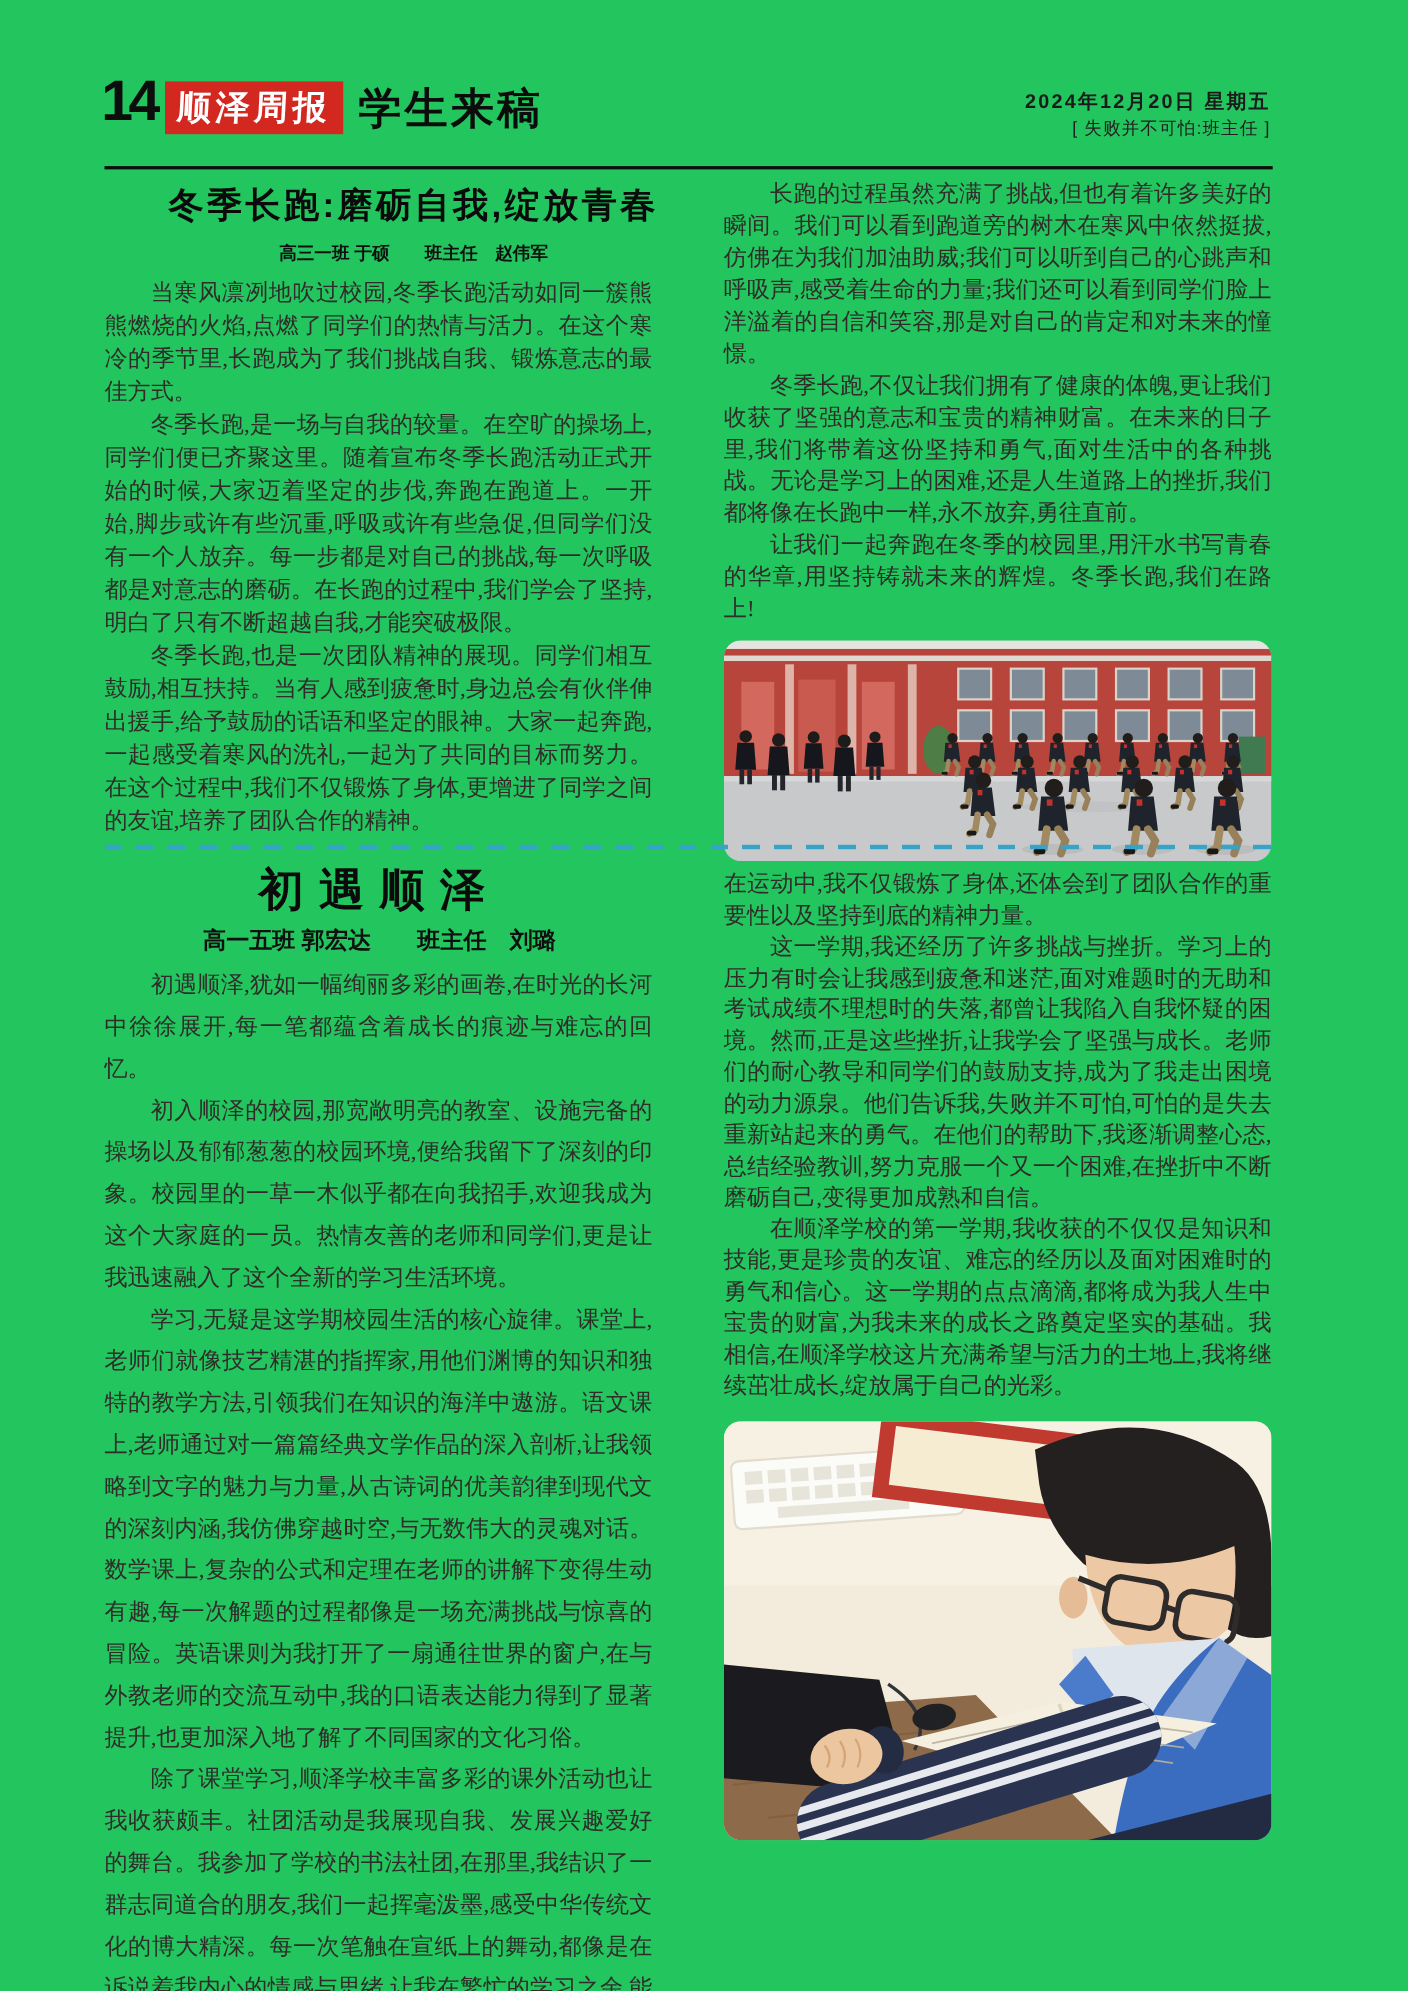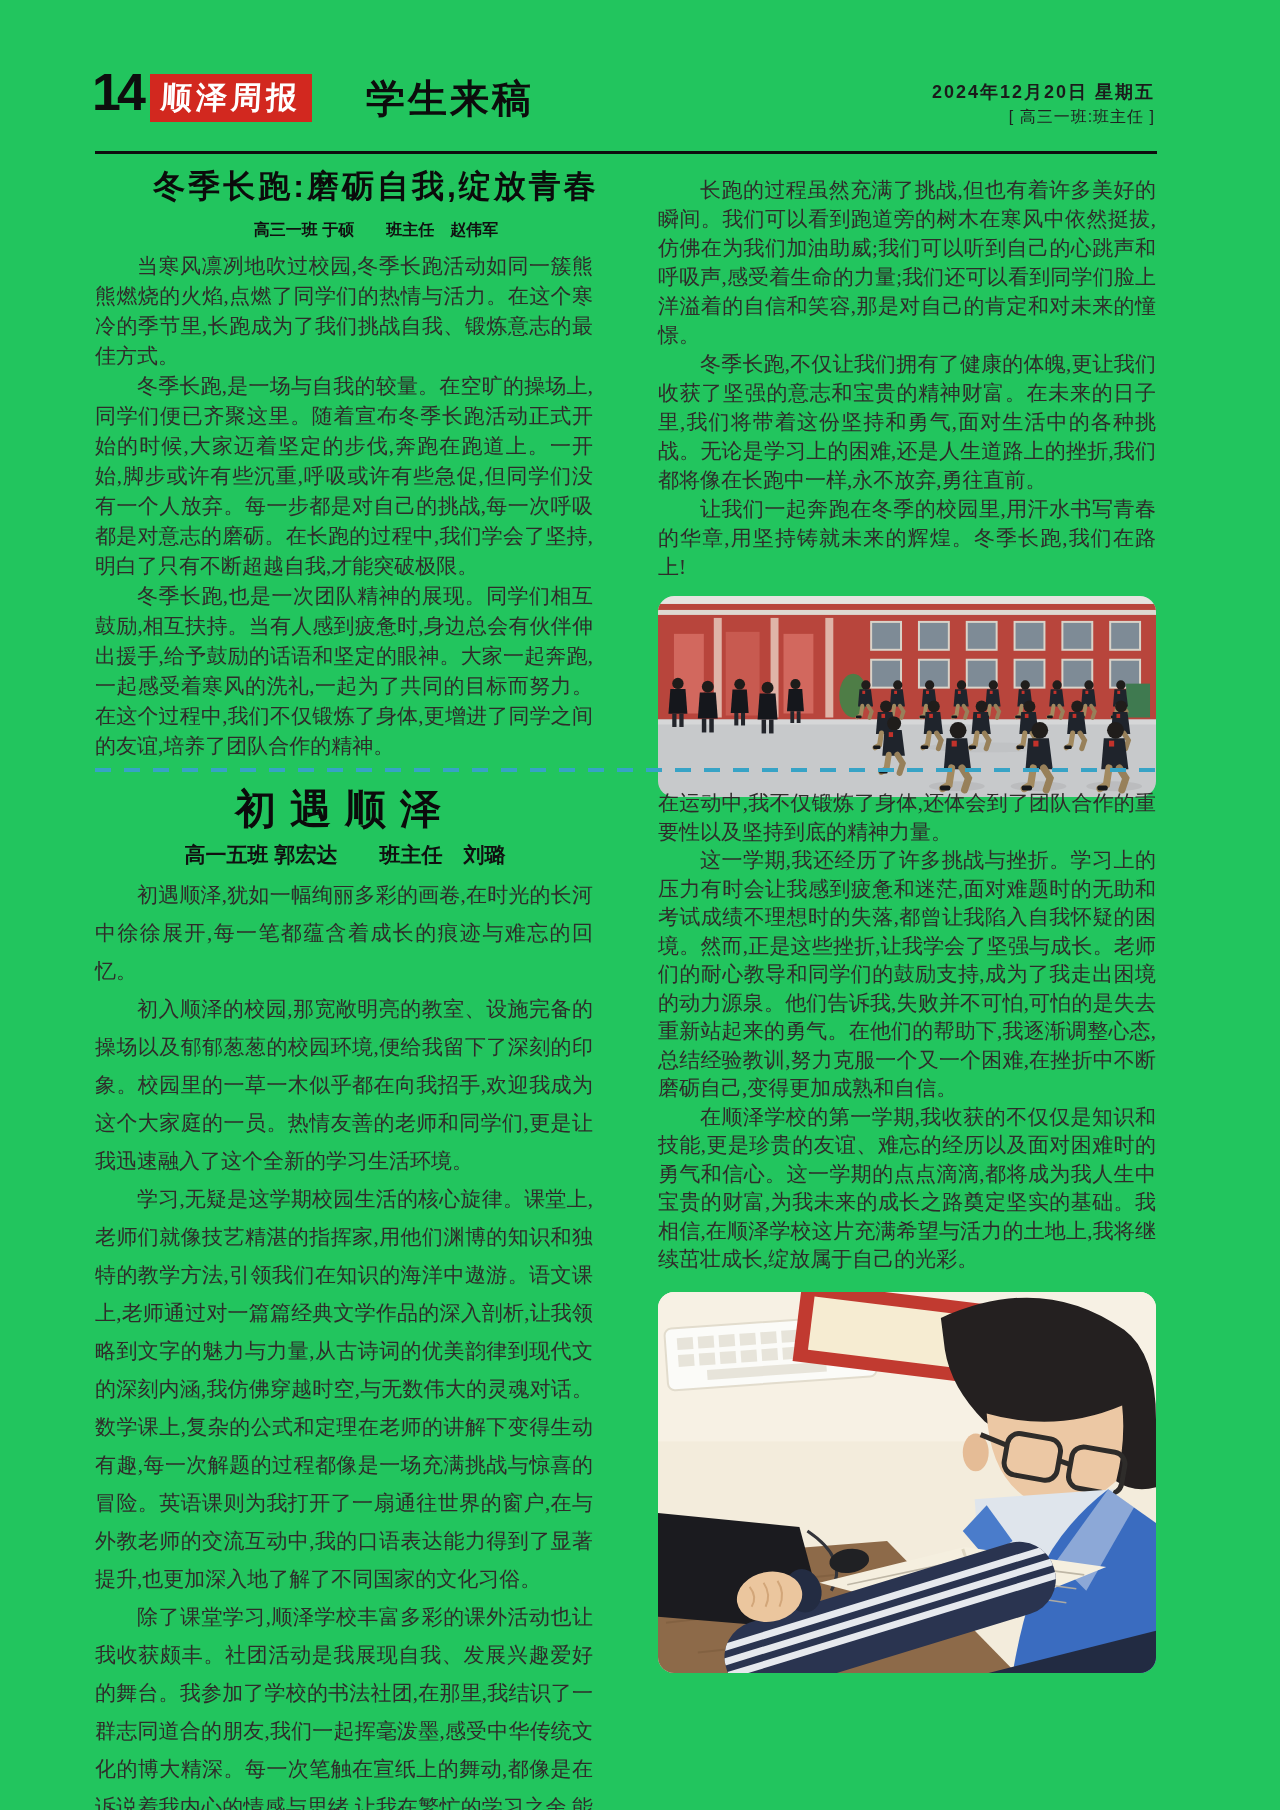--- a/index.html
+++ b/index.html
@@ -9,21 +9,21 @@
   .abs { position:absolute; }
 
   
   .pagenum { left:92px; top:62px; font-family:"Liberation Sans","DejaVu Sans",sans-serif;
              font-weight:bold; font-size:52px; letter-spacing:-4px; color:#0d0d0d; }
   .masthead-box { left:150px; top:74px; width:162px; height:48px; background:#d2281f; }
   .masthead-text { display:block; width:100%; height:100%; color:#ffffff; text-align:center;
              line-height:48px; font-size:31px; font-weight:bold; letter-spacing:4px;
              font-family:"Liberation Serif","DejaVu Serif",serif; transform:skewX(-3deg); }
   .section-title { left:326px; top:72px; font-family:"Liberation Sans","DejaVu Sans",sans-serif;
-             font-weight:bold; font-size:39px; letter-spacing:3px; color:#0c0c0c;margin-left:40px; }
+             font-weight:bold; font-size:39px; letter-spacing:3px; color:#0c0c0c; }
   .hdr-date { left:700px; top:80px; width:455px; text-align:right;
              font-family:"Liberation Sans","DejaVu Sans",sans-serif; font-weight:bold;
              font-size:18px; letter-spacing:2px; color:#1b1b1b; }
   .hdr-mgr  { left:700px; top:107px; width:455px; text-align:right;
              font-family:"Liberation Sans","DejaVu Sans",sans-serif;
              font-size:16px; letter-spacing:1px; color:#202020; }
   .head-rule { left:95px; top:151px; width:1062px; height:3px; background:#0e0e0e; }
 
   
   .a1-title { left:98px; top:165px; width:556px; text-align:center;
@@ -35,21 +35,21 @@
   .a2-title { left:95px; top:782px; width:500px; text-align:center;
              font-family:"Liberation Sans","DejaVu Sans",sans-serif; font-weight:bold;
              font-size:41px; letter-spacing:14px; color:#0b0b0b; white-space:nowrap; }
   .a2-byline { left:95px; top:841px; width:500px; text-align:center;
              font-family:"Liberation Sans","DejaVu Sans",sans-serif; font-weight:bold;
              font-size:21px; color:#101010; }
 
   
   .col { font-size:21px; text-align:justify; color:#2f2c2a; }
   .a1-left  { left:95px;  top:251px; width:498px; line-height:30px; }
-  .a1-right { left:658px; top:162px; width:498px; line-height:29px;margin-top:14px; }
+  .a1-right { left:658px; top:162px; width:498px; line-height:29px; }
   .a2-left  { left:95px;  top:876px; width:498px; line-height:38px; }
   .a2-right { left:658px; top:789px; width:498px; line-height:28.5px; }
   p.par  { text-indent:2em; }
   p.cont { text-indent:0; }
 
   
   .dash-divider { left:95px; top:768px; width:1062px; height:4px;
       background:repeating-linear-gradient(90deg,#37a3c6 0 16px, rgba(0,0,0,0) 16px 29px); }
 
   
@@ -62,21 +62,21 @@
 <body>
 
 <div class="page">
 
   <div class="abs pagenum">14</div>
   <div class="abs masthead-box">
     <span class="masthead-text">顺泽周报</span>
   </div>
   <div class="abs section-title">学生来稿</div>
   <div class="abs hdr-date">2024年12月20日 星期五</div>
-  <div class="abs hdr-mgr">[ 高三一班:班主任 ]</div>
+  <div class="abs hdr-mgr">[ 失败并不可怕:班主任 ]</div>
   <div class="abs head-rule"></div>
 
   <h1 class="abs a1-title">冬季长跑:磨砺自我,绽放青春</h1>
   <div class="abs a1-byline">高三一班 于硕　　班主任　赵伟军</div>
 
   <div class="abs col a1-left">
     <p class="par">当寒风凛冽地吹过校园,冬季长跑活动如同一簇熊熊燃烧的火焰,点燃了同学们的热情与活力。在这个寒冷的季节里,长跑成为了我们挑战自我、锻炼意志的最佳方式。</p>
     <p class="par">冬季长跑,是一场与自我的较量。在空旷的操场上,同学们便已齐聚这里。随着宣布冬季长跑活动正式开始的时候,大家迈着坚定的步伐,奔跑在跑道上。一开始,脚步或许有些沉重,呼吸或许有些急促,但同学们没有一个人放弃。每一步都是对自己的挑战,每一次呼吸都是对意志的磨砺。在长跑的过程中,我们学会了坚持,明白了只有不断超越自我,才能突破极限。</p>
     <p class="par">冬季长跑,也是一次团队精神的展现。同学们相互鼓励,相互扶持。当有人感到疲惫时,身边总会有伙伴伸出援手,给予鼓励的话语和坚定的眼神。大家一起奔跑,一起感受着寒风的洗礼,一起为了共同的目标而努力。在这个过程中,我们不仅锻炼了身体,更增进了同学之间的友谊,培养了团队合作的精神。</p>
   </div>

